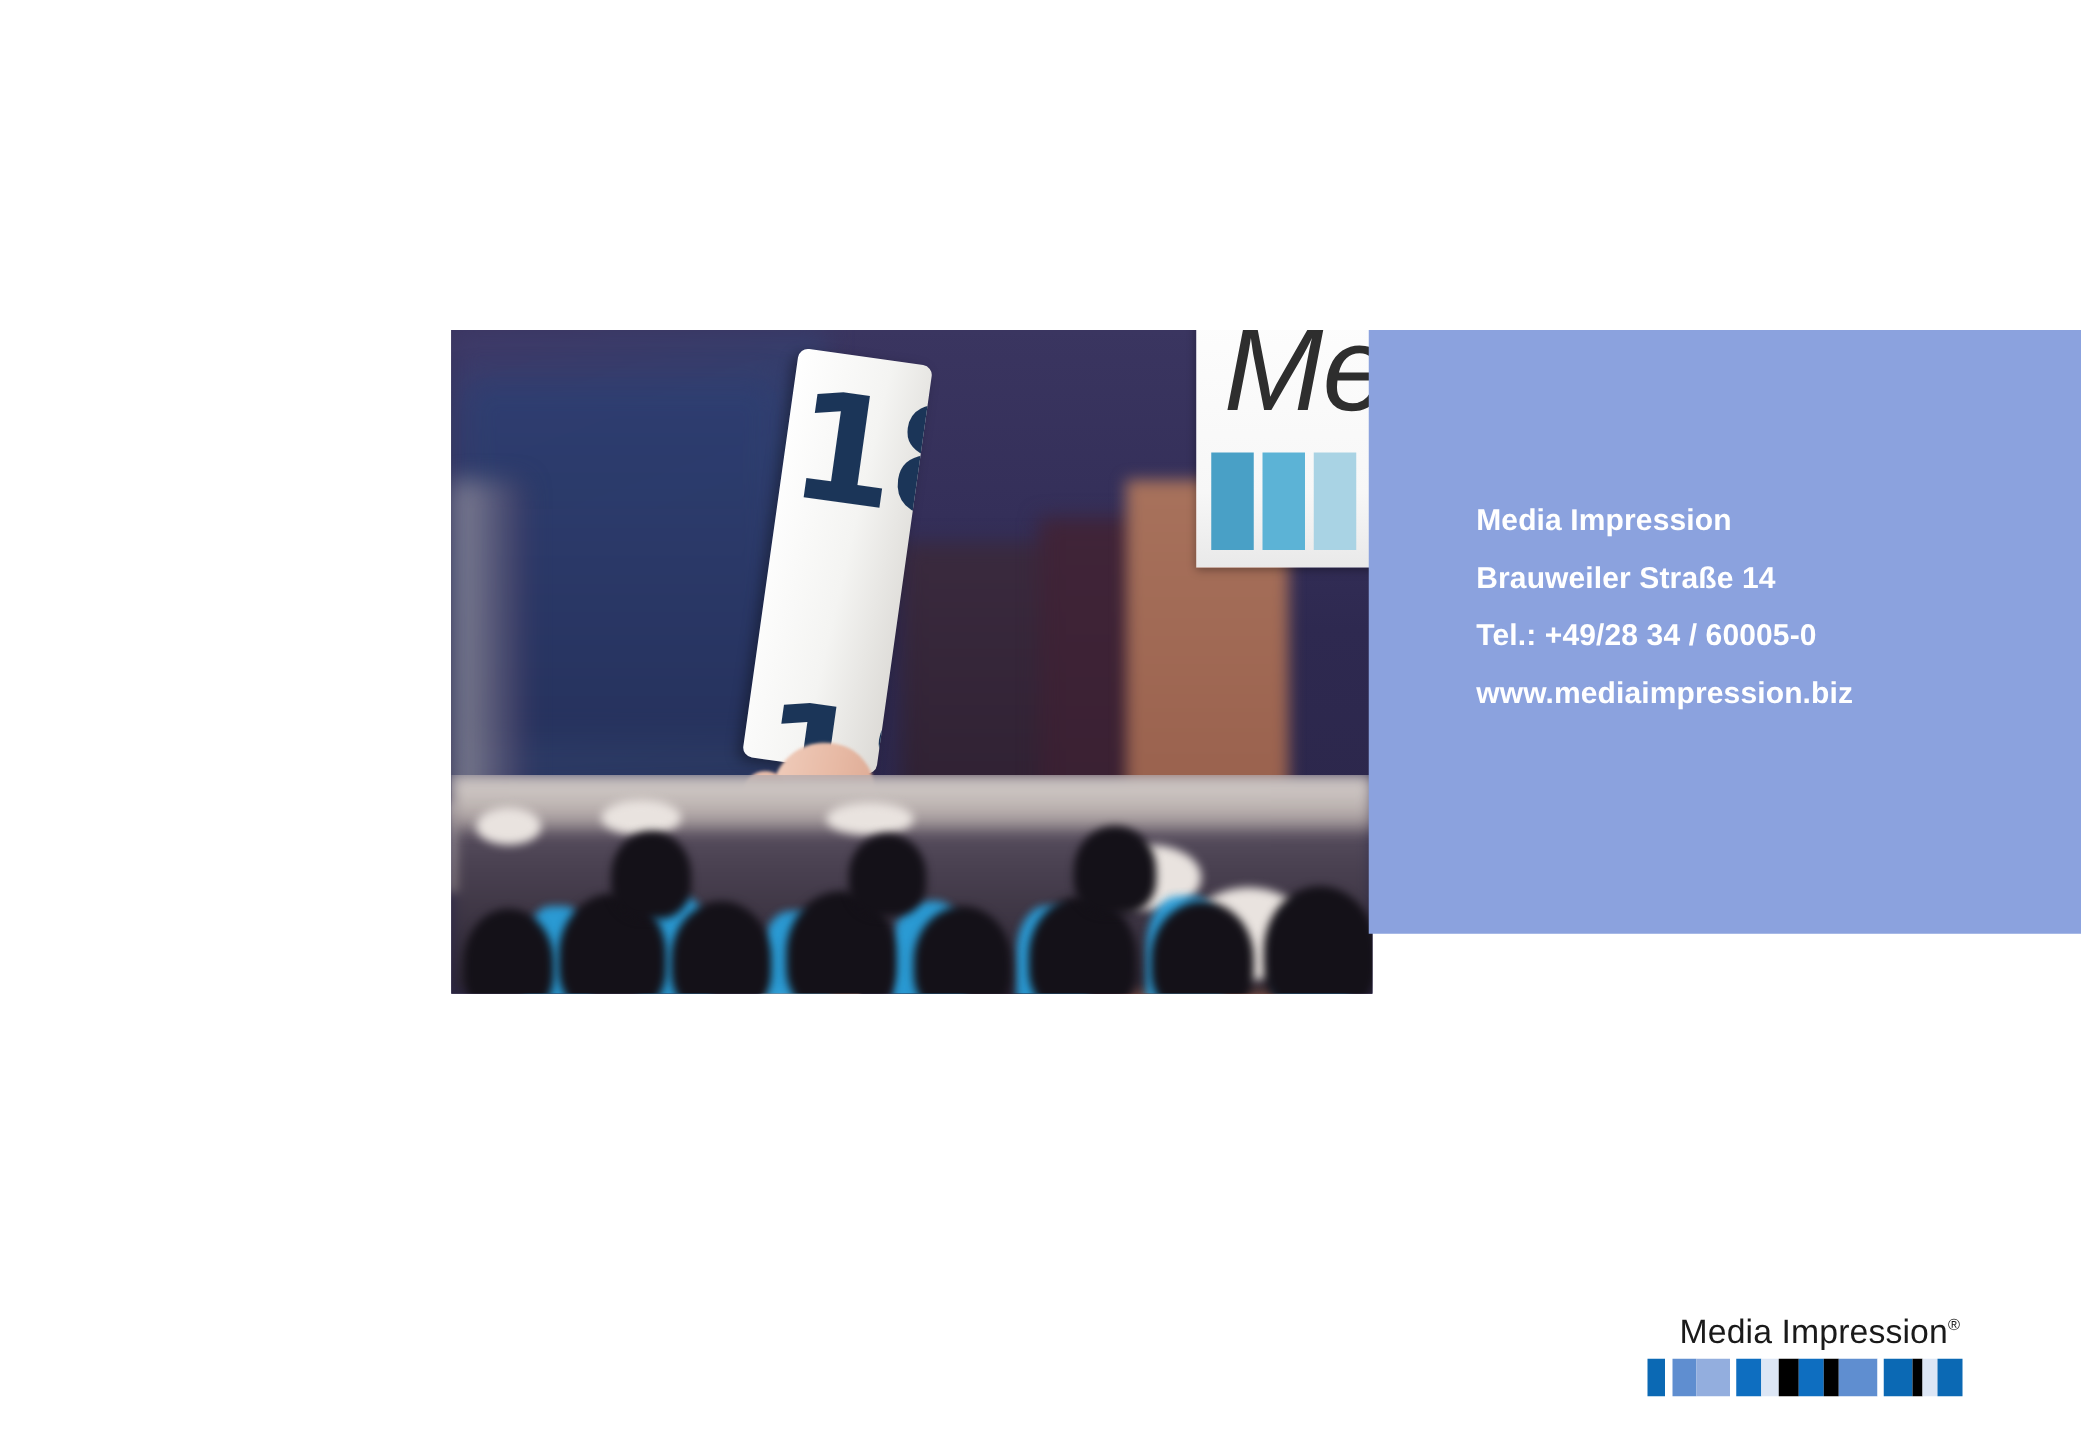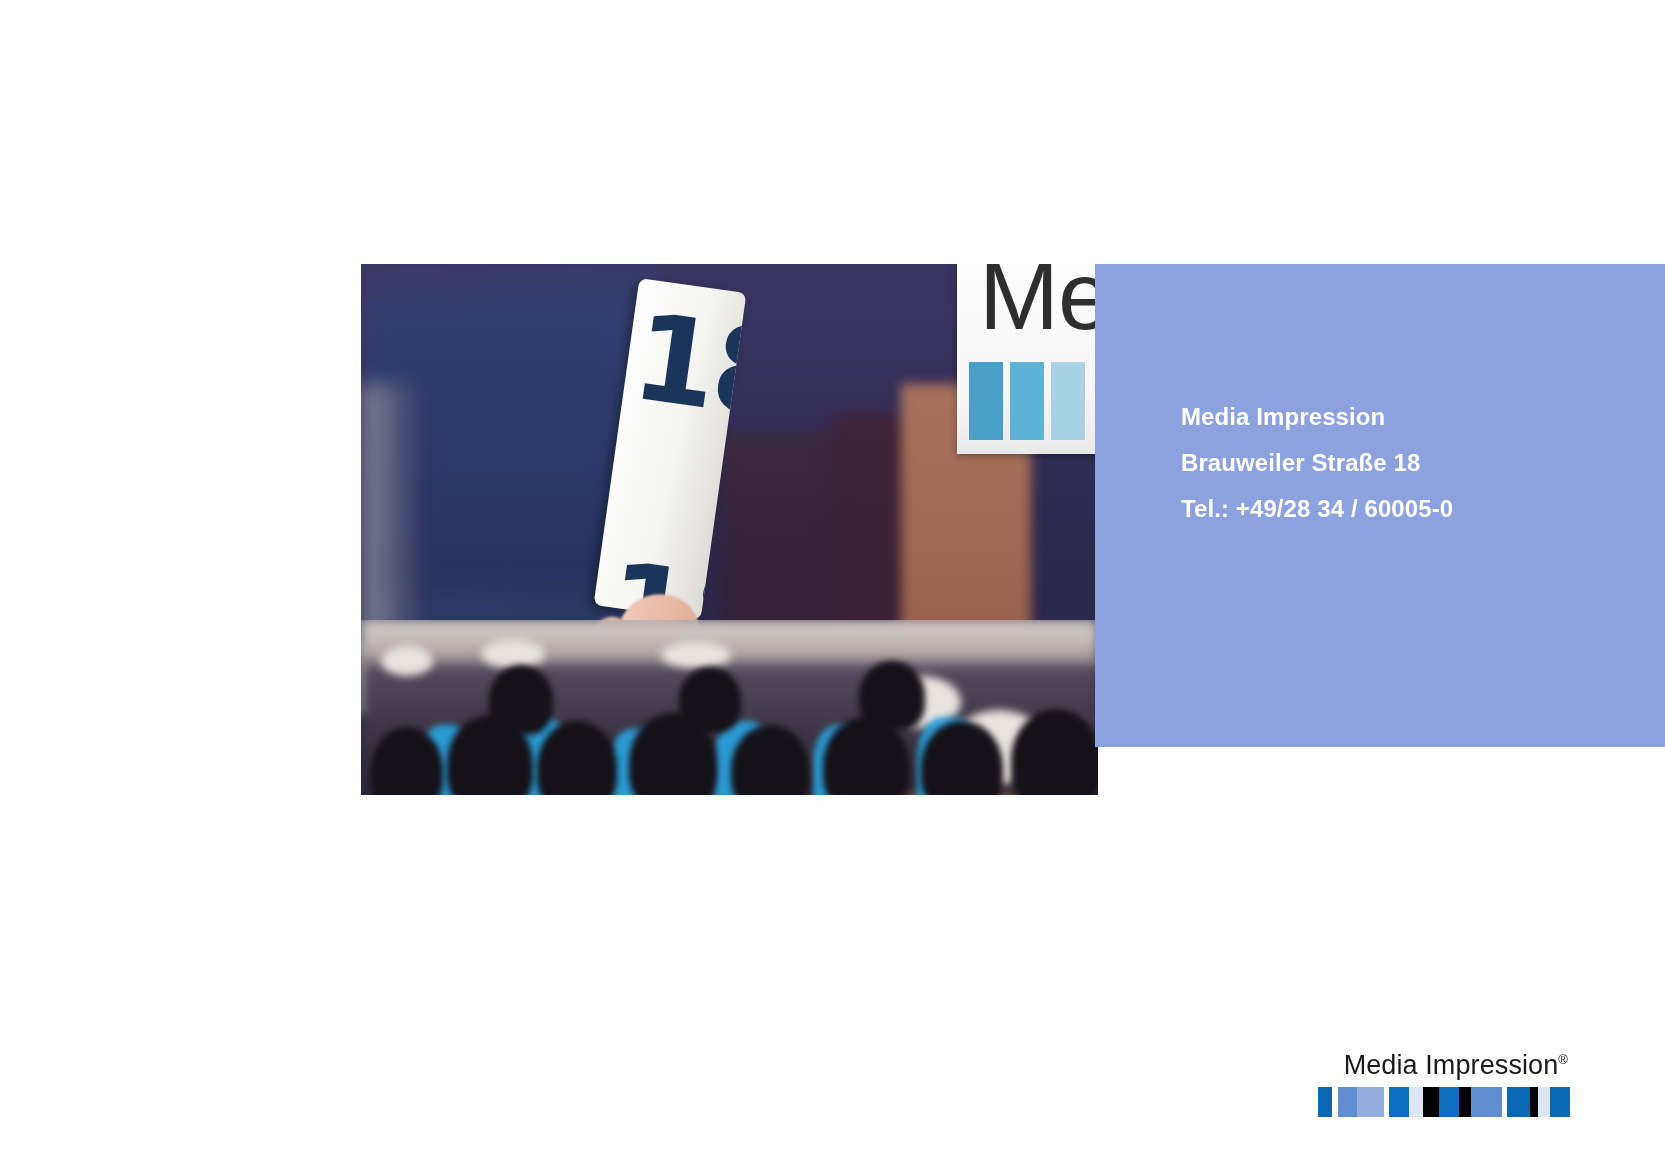--- a/index.html
+++ b/index.html
@@ -109,20 +109,21 @@
   }
   .banner-text {
     position: absolute;
     left: 22px; top: -6px;
     font-size: 96px;
     font-weight: 400;
     color: #2e2e2e;
     letter-spacing: -1px;
     line-height: 1;
     font-family: "Liberation Sans", sans-serif;
+    font-style: italic;
   }
   .banner-bars {
     position: absolute;
     left: 12px; top: 108px;
     display: flex;
     gap: 7px;
   }
   .banner-bars i {
     display: block;
     width: 34px;
@@ -350,22 +351,23 @@
         <div class="head" style="left:128px; width:64px;  height:70px; bottom:60px;"></div>
         <div class="head" style="left:318px; width:62px;  height:66px; bottom:62px;"></div>
         <div class="head" style="left:498px; width:66px;  height:70px; bottom:64px;"></div>
       </div>
     </div>
   </div>
 
   <div class="contact-panel">
     <div class="contact-list">
       <div class="contact-line">Media Impression</div>
-      <div class="contact-line">Brauweiler Straße 18</div>
+      <div class="contact-line">Brauweiler Straße 14</div>
       <div class="contact-line">Tel.: +49/28 34 / 60005-0</div>
+      <div class="contact-line">www.mediaimpression.biz</div>
     </div>
   </div>
 
 
   <div class="logo">
     <div class="logo-word"><span>Media Impression</span><sup>®</sup></div>
     <div class="logo-bars">
         <i style="background: rgb(11, 105, 180); width: 5.69395%;"></i>
         <i style="background: rgb(255, 255, 255); width: 2.13523%;"></i>
         <i style="background: rgb(95, 142, 208); width: 7.82918%;"></i>

